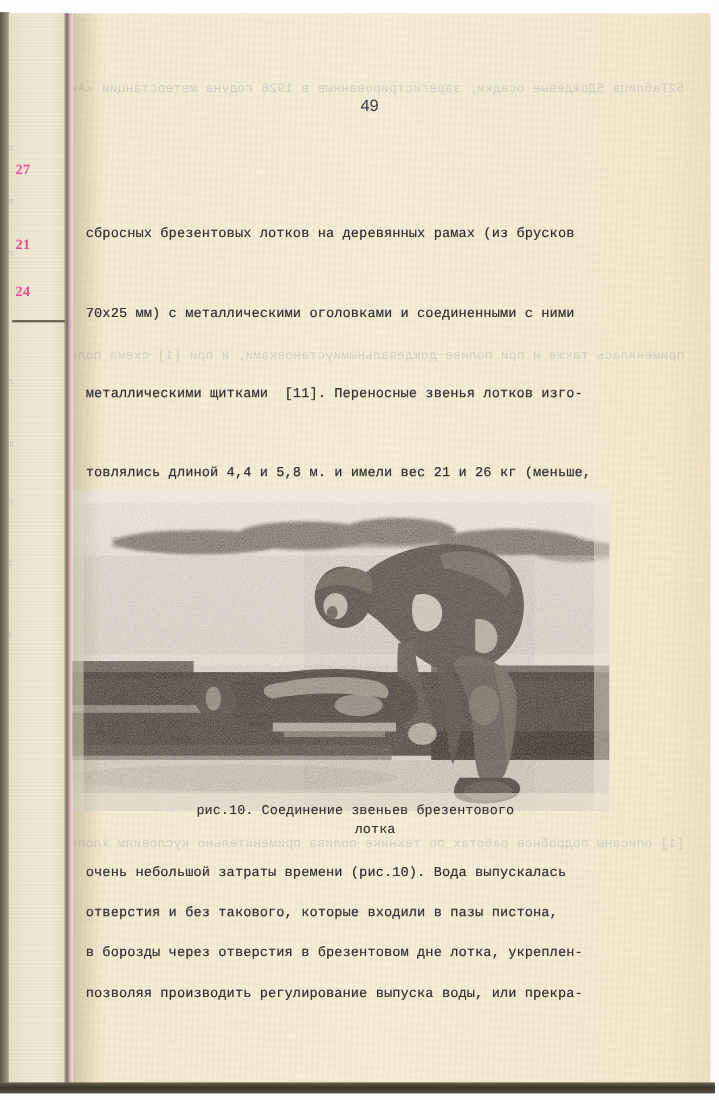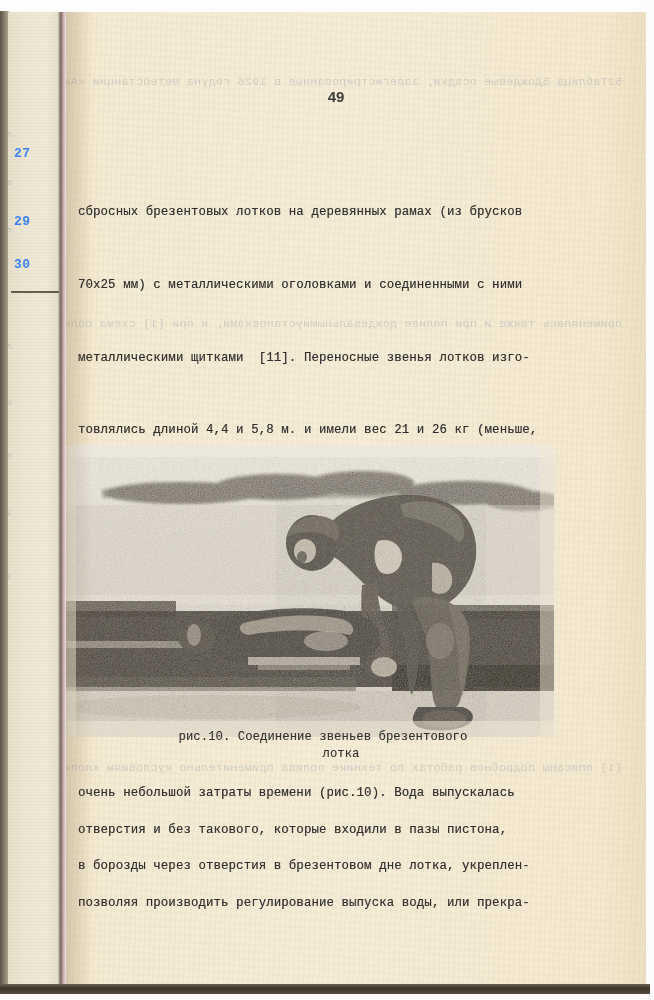--- a/index.html
+++ b/index.html
@@ -82,24 +82,24 @@
     position: absolute;
     left: 11px; top: 291px; width: 48px; height: 2px;
     background: #4b4438;
     opacity: .85;
   }
 
   
   .margin-num {
     position: absolute;
     left: 14px;
-    font-family: Liberation Mono, monospace;
+    font-family: Liberation Serif, serif;
     font-size: 13px;
     font-weight: 700;
-    color: #3b82f6;
+    color: #ec4899;
     letter-spacing: .5px;
   }
 
   
   .gutter {
     position: absolute; left: 58px; top: 12px; width: 9px; height: 976px;
     background: linear-gradient(to right,
         rgba(120,108,92,0.15) 0%,
         rgba(86,62,60,0.72) 30%,
         rgba(150,96,98,0.55) 58%,
@@ -131,21 +131,21 @@
     pointer-events: none;
   }
 
   
   .page-num {
     position: absolute;
     left: 0; top: 76px; width: 580px;
     text-align: center;
     font-family: "Liberation Sans", sans-serif;
     font-size: 15px;
-    font-weight: 700;
+    font-weight: 400;
     color: #3c3a38;
     text-indent: -40px;
   }
 
   
   .typed {
     position: absolute;
     left: 12px;
     width: 500px;
     font-family: "Liberation Mono", "DejaVu Sans Mono", monospace;
@@ -233,22 +233,22 @@
     <div class="under-ghost" style="top:330px">лотков</div>
     <div class="under-ghost" style="top:386px">щитки</div>
     <div class="under-ghost" style="top:440px">поток</div>
     <div class="under-ghost" style="top:496px">1951 г</div>
     <div class="under-ghost" style="top:560px">звенья</div>
   </div>
 
   <div class="margin-rule"></div>
 
   <div class="margin-num" style="top:146px">27</div>
-  <div class="margin-num" style="top:214px">29</div>
-  <div class="margin-num" style="top:257px">30</div>
+  <div class="margin-num" style="top:214px">21</div>
+  <div class="margin-num" style="top:257px">24</div>
 
   <div class="gutter"></div>
 
   <div class="sheet">
 
     <div class="bleed" id="bleed-top"><span class="ln">52</span><span class="ln">Таблица 5</span><span class="ln">Дождевые осадки, зарегистрированные в 1926 году</span><span class="ln">на метеостанции «Ак-Тепе» Казанского района</span></div>
 
     <div class="page-num">49</div>
 
     <div class="bleed" id="bleed-mid"><span class="ln">применялась также и при поливе дождевальными</span><span class="ln">установками, и при [1] схема поливальной сети с</span></div>

